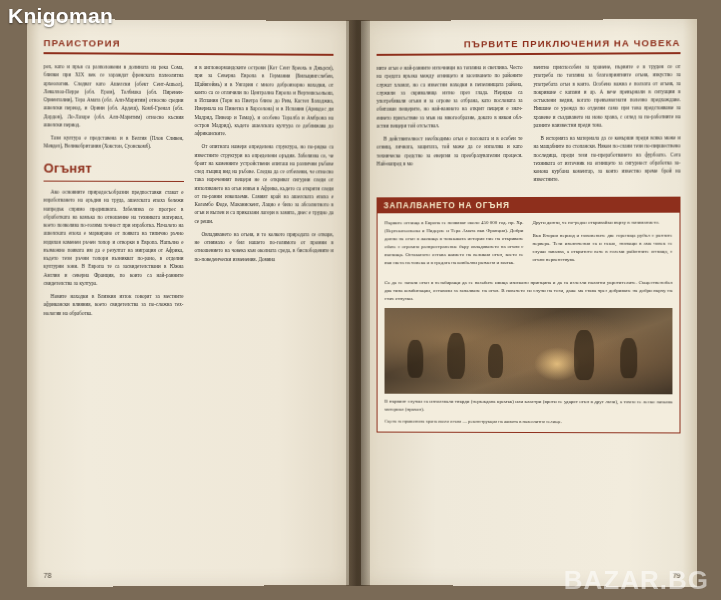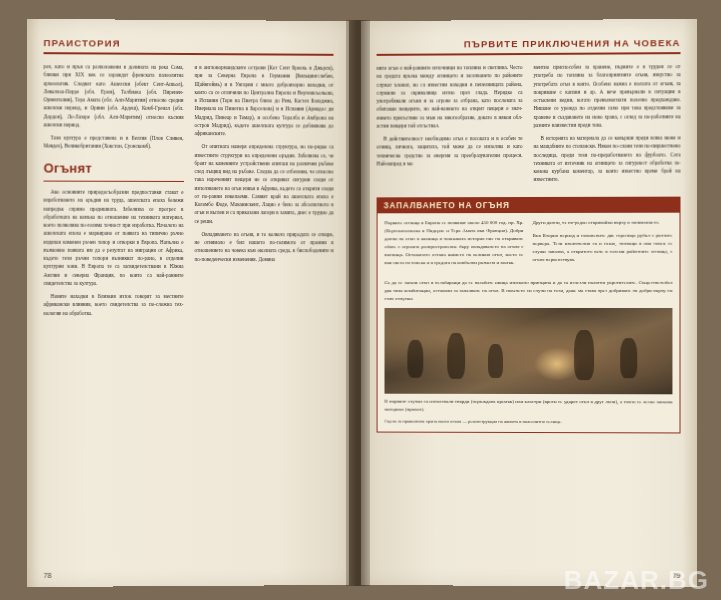--- a/index.html
+++ b/index.html
@@ -136,20 +136,21 @@
   }
   .caption{
     font-size:4.6px;color:#3a372f;line-height:1.5;text-align:justify;
   }
 </style>
 </head>
 <body>
 
 <div id="stage">
 
+  <div class="wm-top">Knigoman</div>
 
   <div id="book">
 
     <div class="page page-left">
       <div class="inner">
         <div class="hdr">
           <span>ПРАИСТОРИЯ</span>
         </div>
         <div class="hdr-rule"></div>
 

